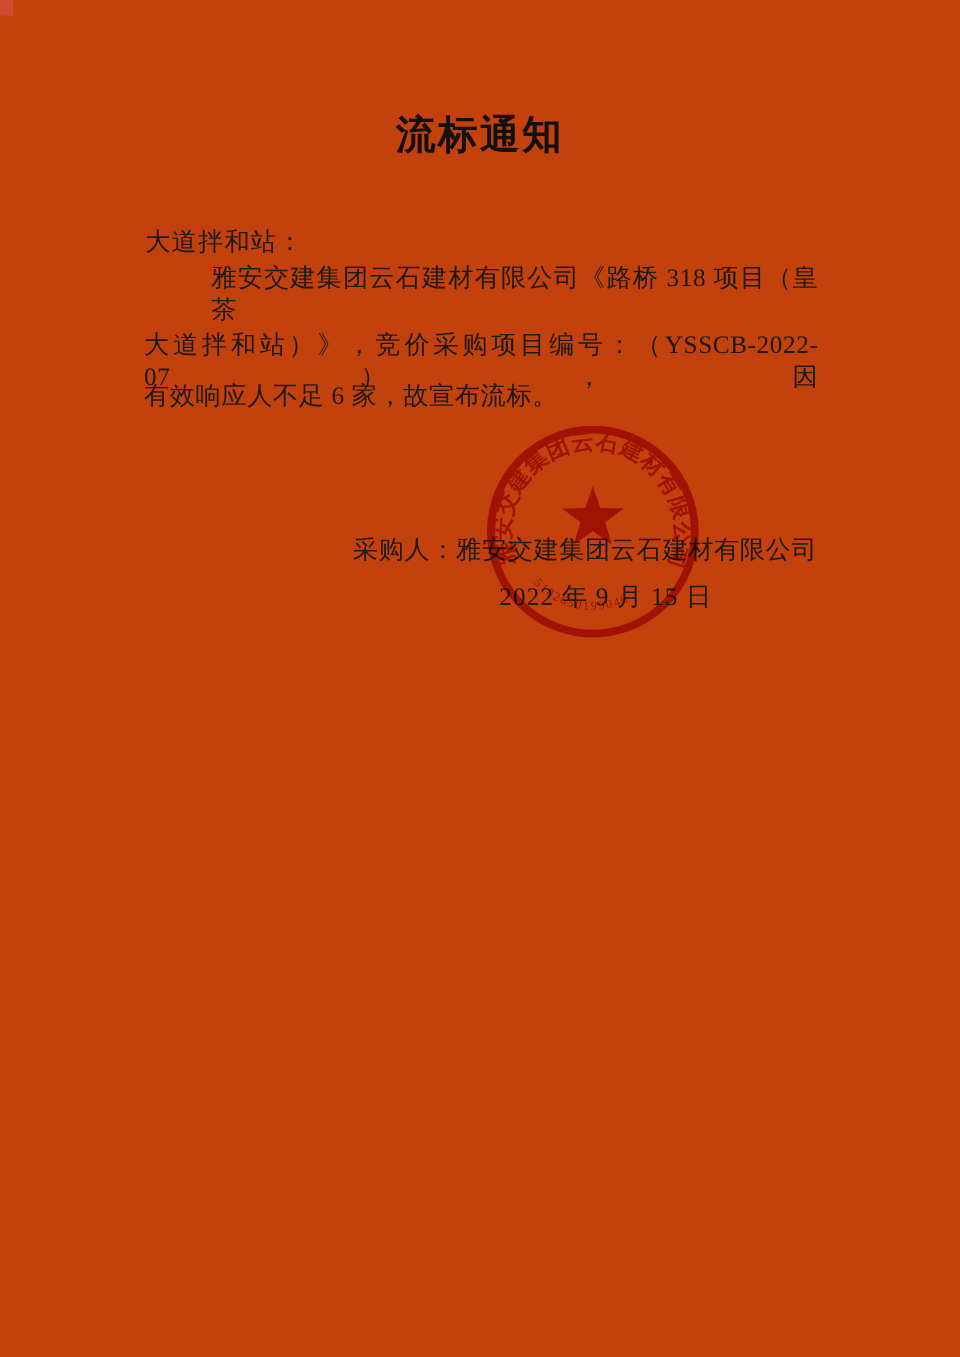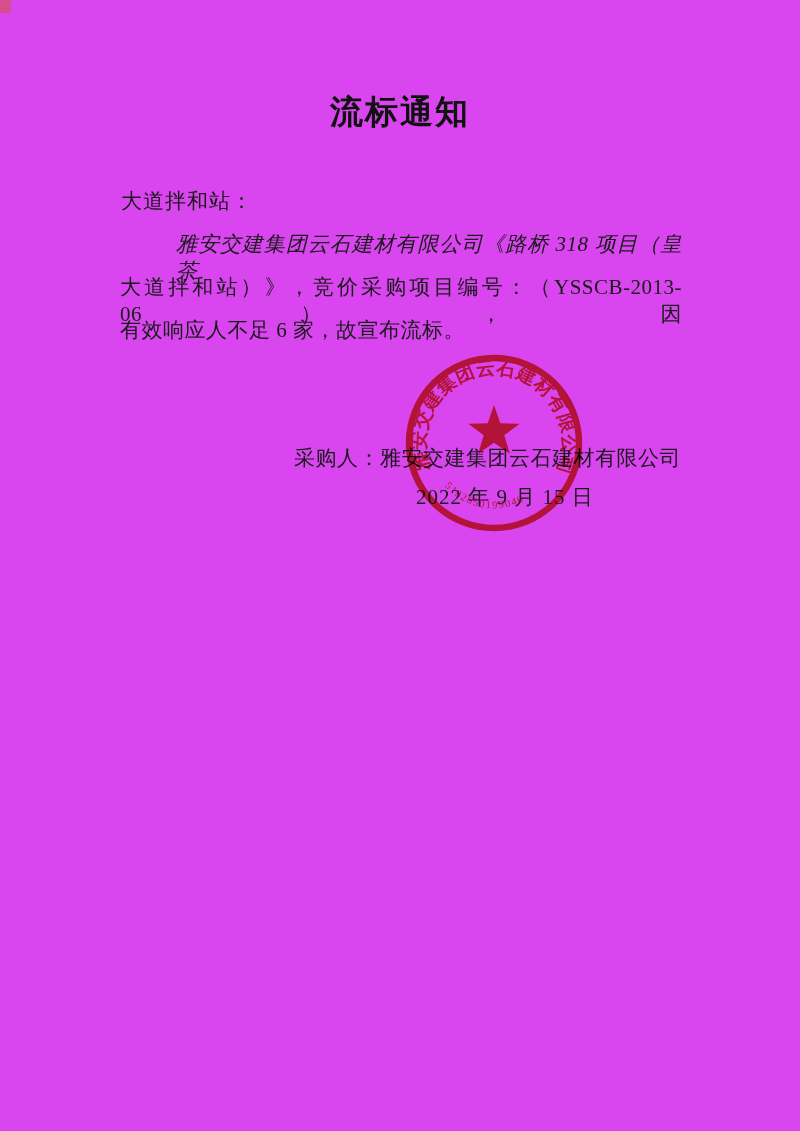--- a/index.html
+++ b/index.html
@@ -1,19 +1,19 @@
 <!DOCTYPE html>
 <html><head>
 <meta charset="utf-8">
 <style>
   html,body{margin:0;padding:0;background:#ffffff;}
   .page{
     position:relative;
     width:800px;height:1131px;
-    background:#d946ef;
+    background:#c2410c;
     overflow:hidden;
     font-family:"Liberation Serif", serif;
     color:#1a1a1a;
   }
   .corner-artifact{
     position:absolute;left:0;top:0;width:11px;height:13px;
     background:rgba(214,84,72,0.6);
   }
   .doc-title{
     position:absolute;left:0;top:95px;width:800px;
@@ -31,21 +31,21 @@
   .body-line{
     position:absolute;left:120px;width:562px;
     font-size:21px;line-height:1.3;letter-spacing:0.5px;
     white-space:nowrap;
   }
   .body-line.justify{
     white-space:normal;
     text-align:justify;
     text-align-last:justify;
   }
-  .bl-1{top:231px;padding-left:56px;width:506px;font-style:italic;}
+  .bl-1{top:218px;padding-left:56px;width:506px;}
   .bl-2{top:274px;}
   .bl-3{top:317px;}
   .purchaser-line{
     position:absolute;left:294px;top:445px;
     font-size:21px;line-height:1.3;letter-spacing:0.5px;
     white-space:nowrap;
   }
   .date-line{
     position:absolutee;
     position:absolute;left:416px;top:484px;
@@ -65,21 +65,21 @@
 <div class="page">
 
   <div class="corner-artifact"></div>
 
   <div class="doc-title">流标通知</div>
 
   <div class="salutation">大道拌和站：</div>
 
   <div>
     <div class="body-line bl-1 justify">雅安交建集团云石建材有限公司《路桥 318 项目（皇茶</div>
-    <div class="body-line bl-2 justify">大道拌和站）》，竞价采购项目编号：（YSSCB-2013-06），因</div>
+    <div class="body-line bl-2 justify">大道拌和站）》，竞价采购项目编号：（YSSCB-2022-07），因</div>
     <div class="body-line bl-3">有效响应人不足 6 家，故宣布流标。</div>
   </div>
 
   <div class="purchaser-line">采购人：雅安交建集团云石建材有限公司</div>
 
   <div class="date-line">2022 年 9 月 15 日</div>
 
   <div class="stamp">
     <svg width="190" height="190" viewBox="-95 -95 190 190" xmlns="http://www.w3.org/2000/svg">
       <circle cx="0" cy="0" r="85" fill="none" stroke="#d0342b" stroke-width="6.5"></circle>

